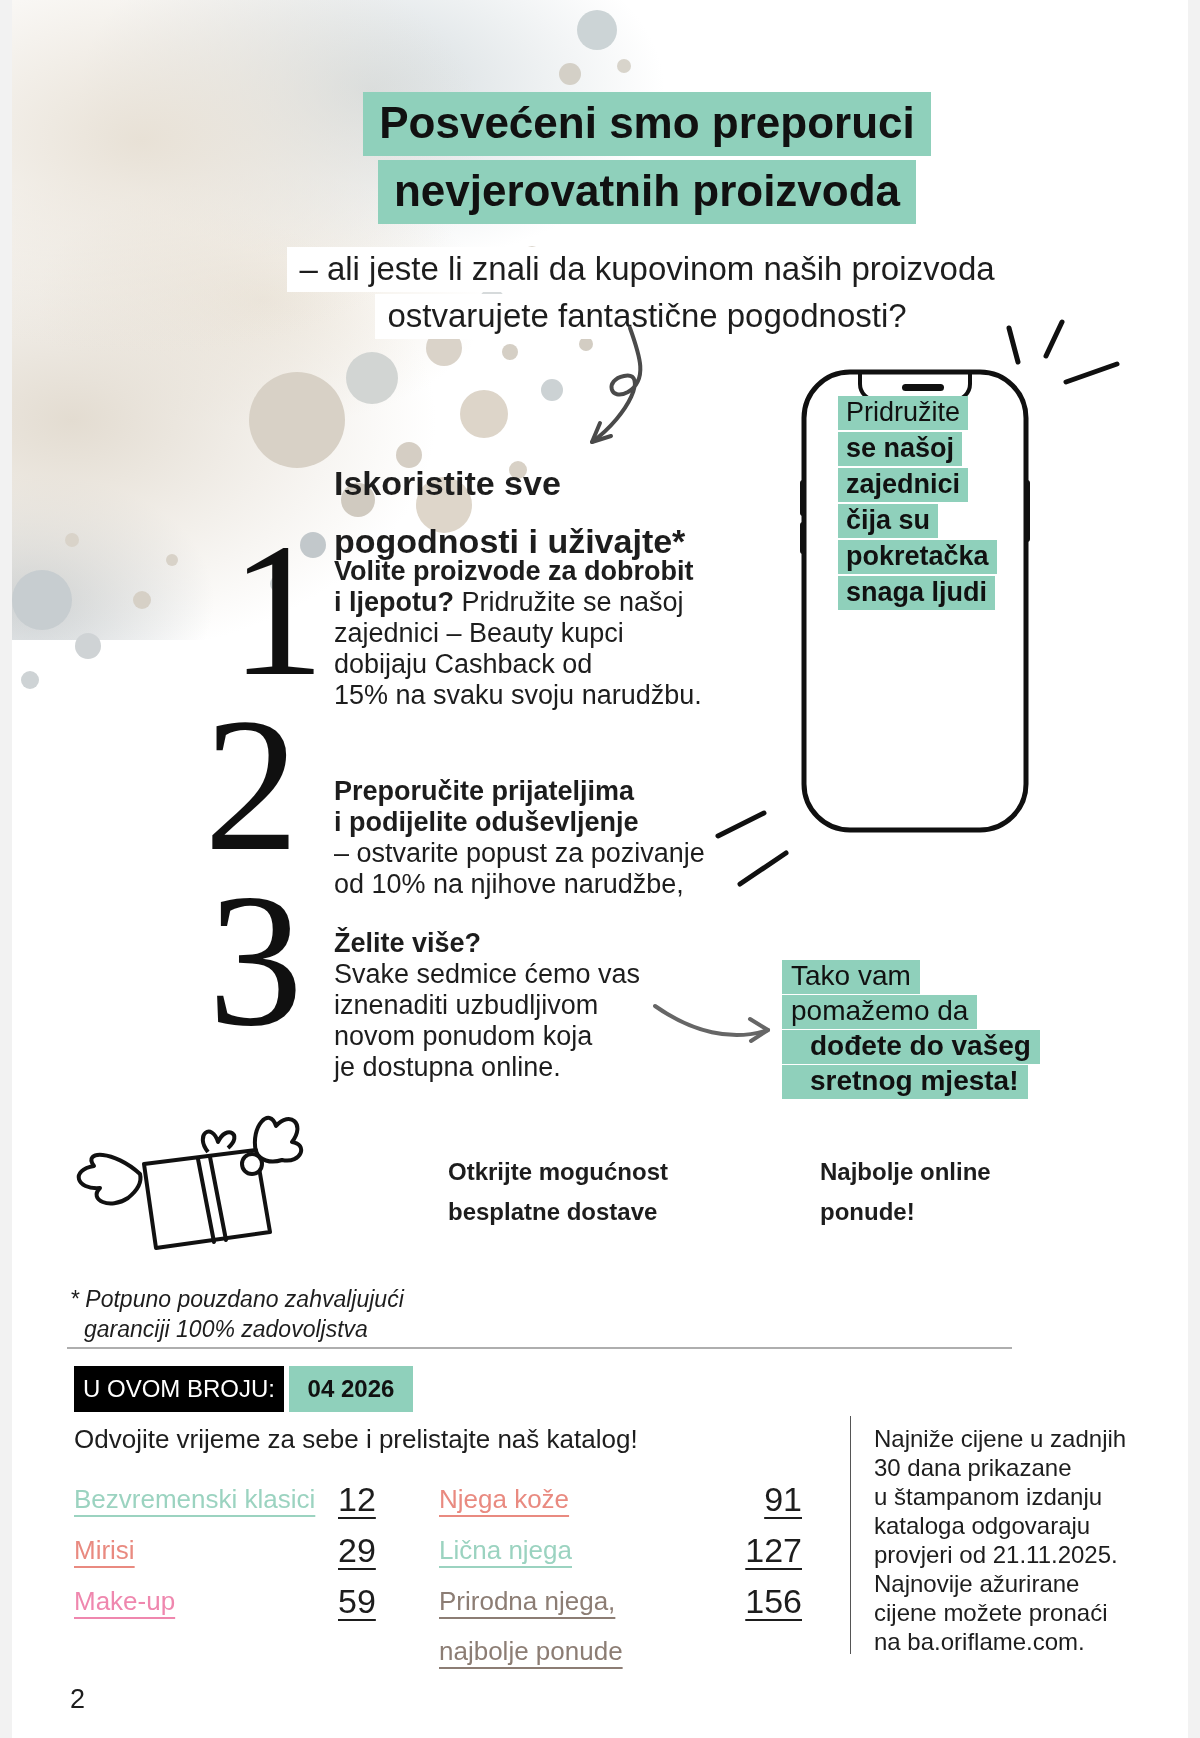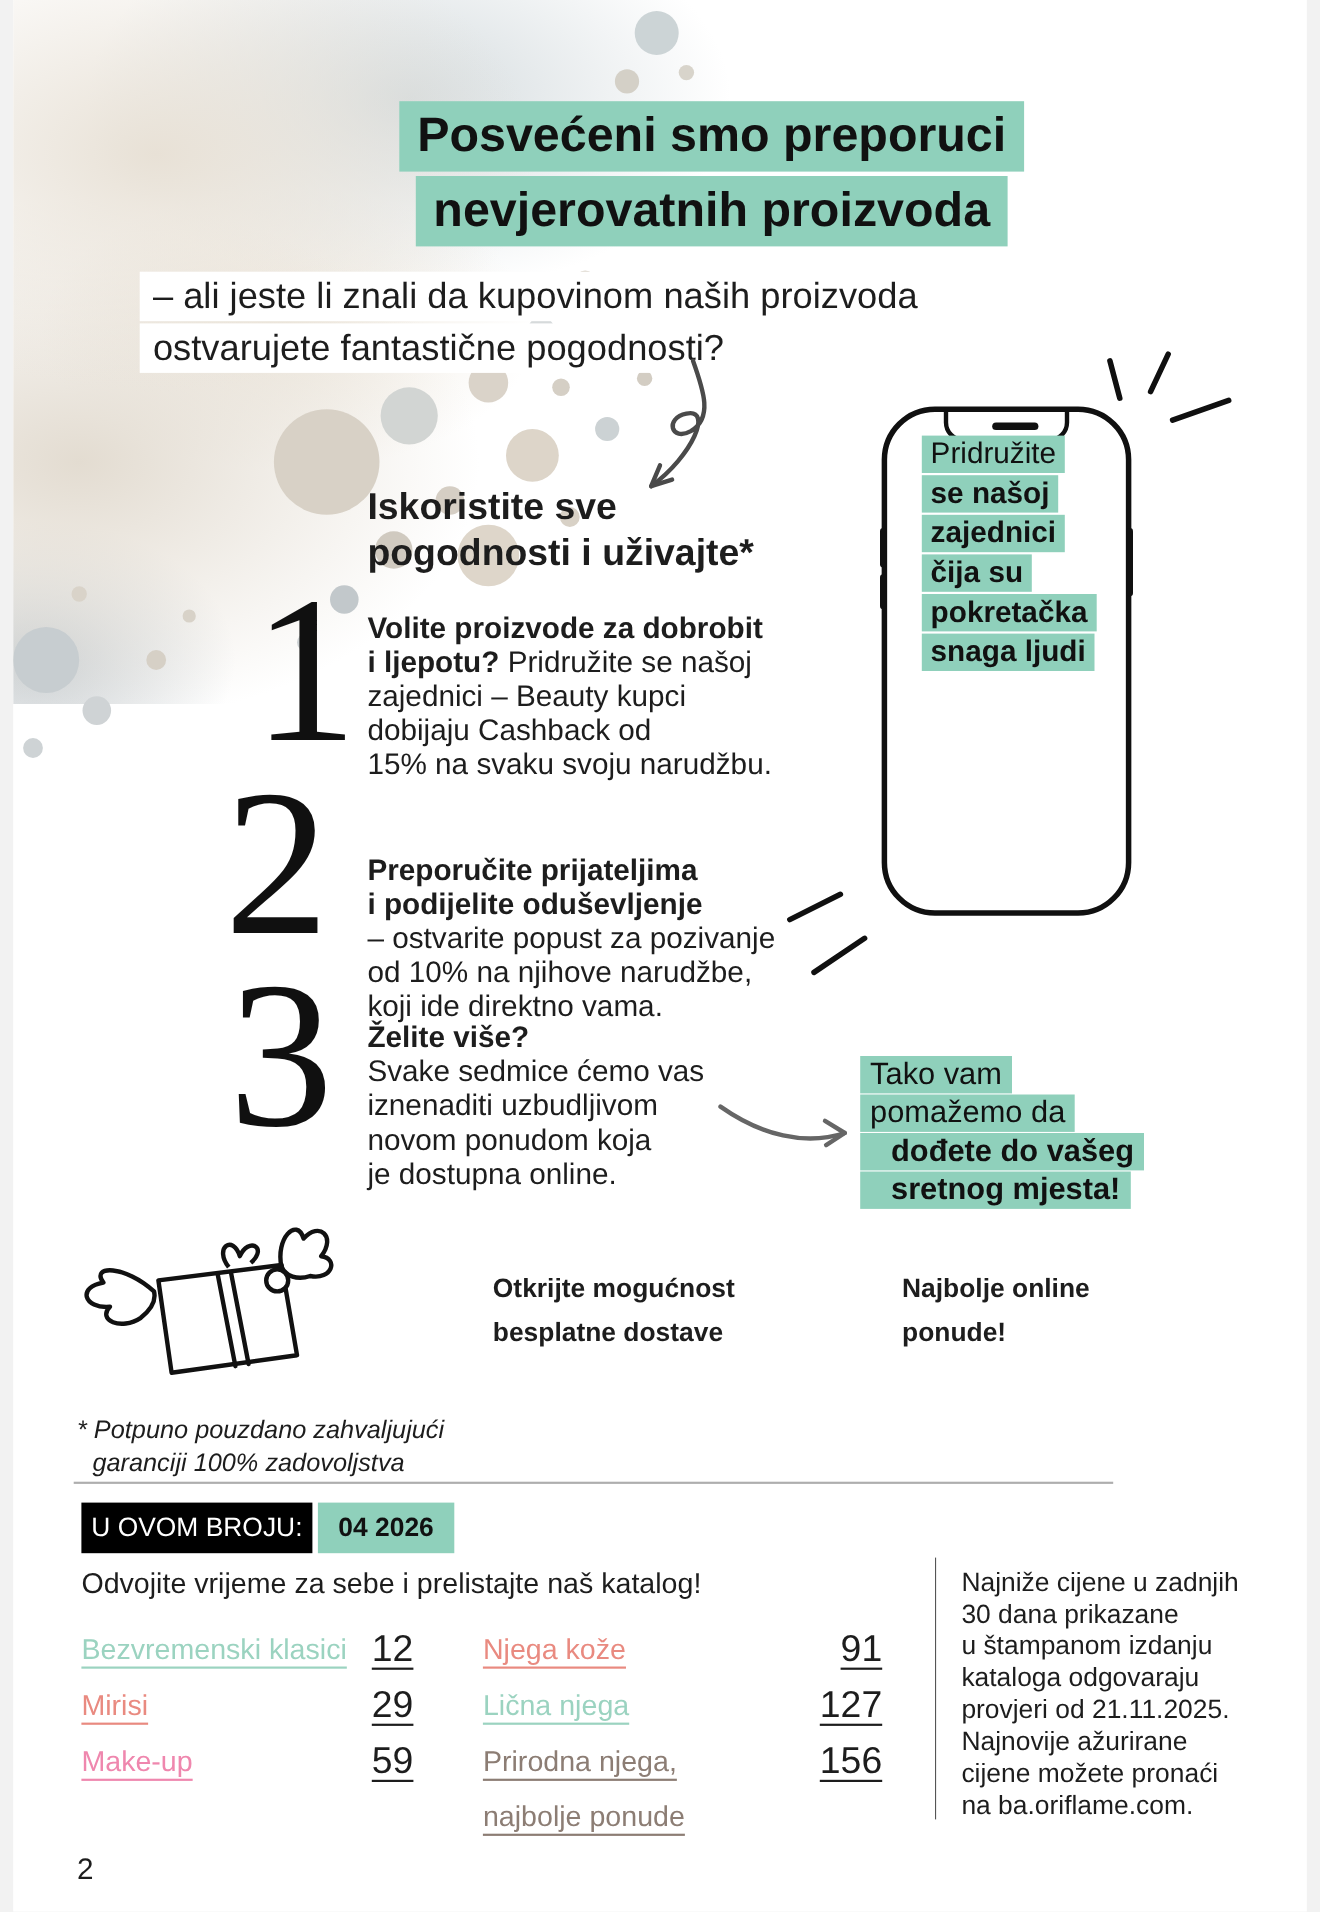--- a/index.html
+++ b/index.html
@@ -14,35 +14,35 @@
       radial-gradient(ellipse 520px 340px at 60px 420px,#e3dcd1 0%,rgba(227,220,209,0) 70%),
       radial-gradient(ellipse 430px 260px at 360px 90px,#d5dcdf 0%,rgba(213,220,223,0) 68%),
       radial-gradient(ellipse 260px 180px at 20px 600px,#c9cfd3 0%,rgba(201,207,211,0) 70%),
       radial-gradient(ellipse 300px 170px at 250px 300px,#efe9df 0%,rgba(239,233,223,0) 75%);}
   .dot{position:absolute;border-radius:50%;}
 
   
   .headline{position:absolute;left:250px;top:90px;width:770px;text-align:center;line-height:1;}
   .headline .line{display:inline-block;background:var(--teal);color:#111;font-weight:bold;
                   font-size:44px;line-height:1;padding:9px 16px 11px;margin:2px 0;}
-  .subhead{position:absolute;left:115px;top:246px;width:1040px;}
+  .subhead{position:absolute;left:115px;top:246px;width:1040px;text-align:center;}
   .subhead .line{display:inline-block;background:#fff;font-size:33px;line-height:1;padding:5px 12px 7px;margin:1px 0;}
 
   
   .phone{position:absolute;left:788px;top:368px;width:230px;height:466px;}
   .phone svg{position:absolute;left:0;top:0;}
   .phone-lines{position:absolute;left:38px;top:28px;}
   .phone-line{height:36px;}
   .phone-line span{display:inline-block;background:var(--teal);color:#111;font-size:27px;
                    line-height:1;padding:3px 8px 4px;font-weight:700;}
   .phone-line.light span{font-weight:400;}
   .rays{position:absolute;}
 
   
-  .benefits-heading{position:absolute;left:322px;top:440px;font-size:34px;font-weight:bold;line-height:42px;white-space:pre-line;}
+  .benefits-heading{position:absolute;left:322px;top:454px;font-size:34px;font-weight:bold;line-height:58px;white-space:pre-line;}
   .item-num{position:absolute;font-family:"Liberation Serif",serif;font-size:190px;line-height:1;color:#101010;}
   .item-text{position:absolute;left:322px;font-size:27px;line-height:31px;}
   .item-text .b{font-weight:700;}
 
   
   .tako{position:absolute;left:770px;top:960px;}
   .tako-line{height:35px;}
   .tako-line span{display:inline-block;background:var(--teal);color:#111;font-size:28px;line-height:1;padding:2px 9px 4px;}
   .tako-line.bold span{font-weight:700;padding-left:28px;}
   .arrow-right{position:absolute;left:638px;top:998px;}
@@ -156,21 +156,20 @@
         <div><span>zajednici – Beauty kupci</span></div>
         <div><span>dobijaju Cashback od</span></div>
         <div><span>15% na svaku svoju narudžbu.</span></div>
       </div>
       <div class="item-num" style="left: 192px; top: 690px;">2</div>
       <div class="item-text" style="top: 776px;">
         <div><span class="b">Preporučite prijateljima</span></div>
         <div><span class="b">i podijelite oduševljenje</span></div>
         <div><span>– ostvarite popust za pozivanje</span></div>
         <div><span>od 10% na njihove narudžbe,</span></div>
-        <div><span>koji ide direktno vama.</span></div>
       </div>
       <div class="item-num" style="left: 196px; top: 865px;">3</div>
       <div class="item-text" style="top: 928px;">
         <div><span class="b">Želite više?</span></div>
         <div><span>Svake sedmice ćemo vas</span></div>
         <div><span>iznenaditi uzbudljivom</span></div>
         <div><span>novom ponudom koja</span></div>
         <div><span>je dostupna online.</span></div>
       </div>
     </div>

